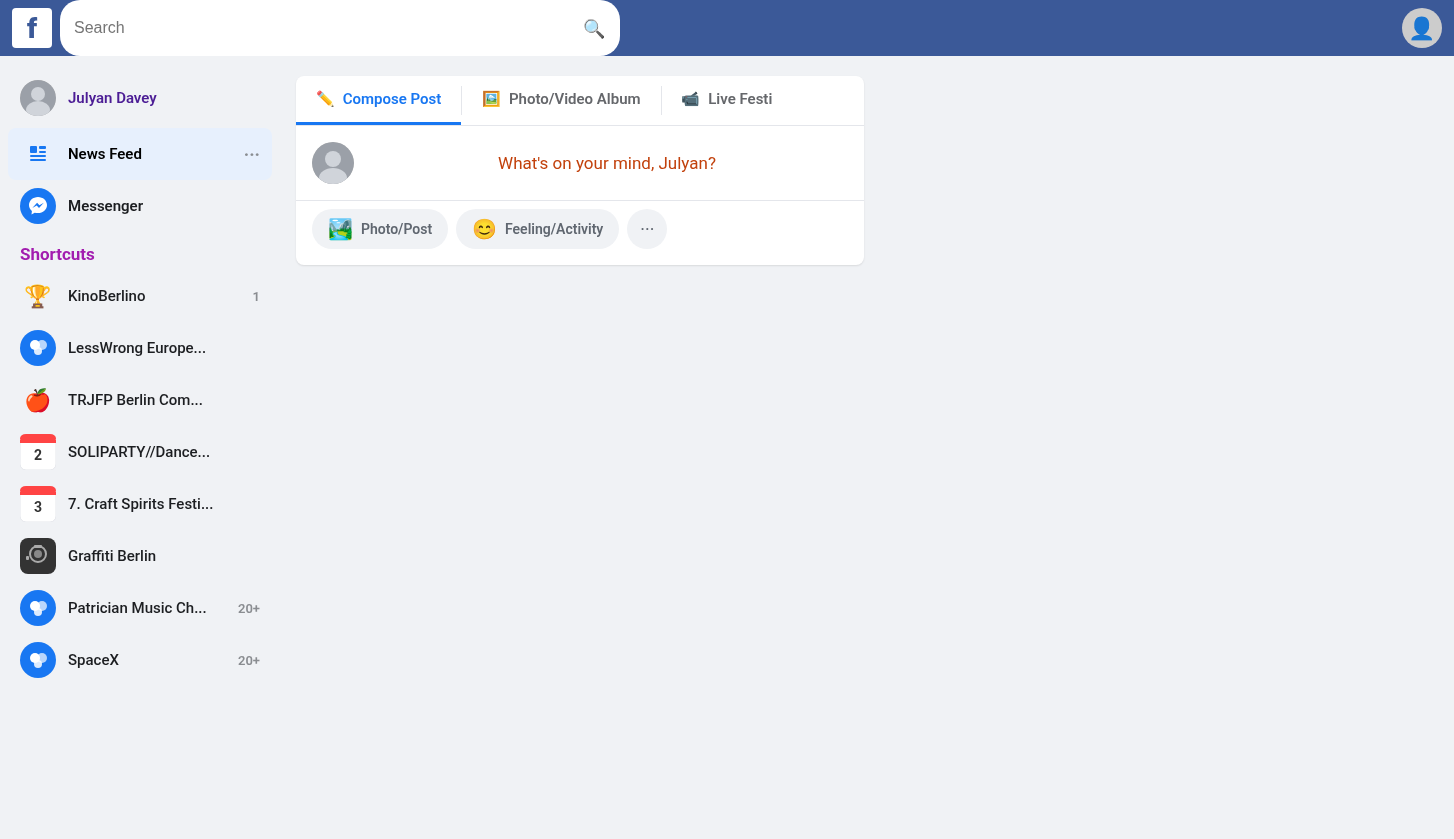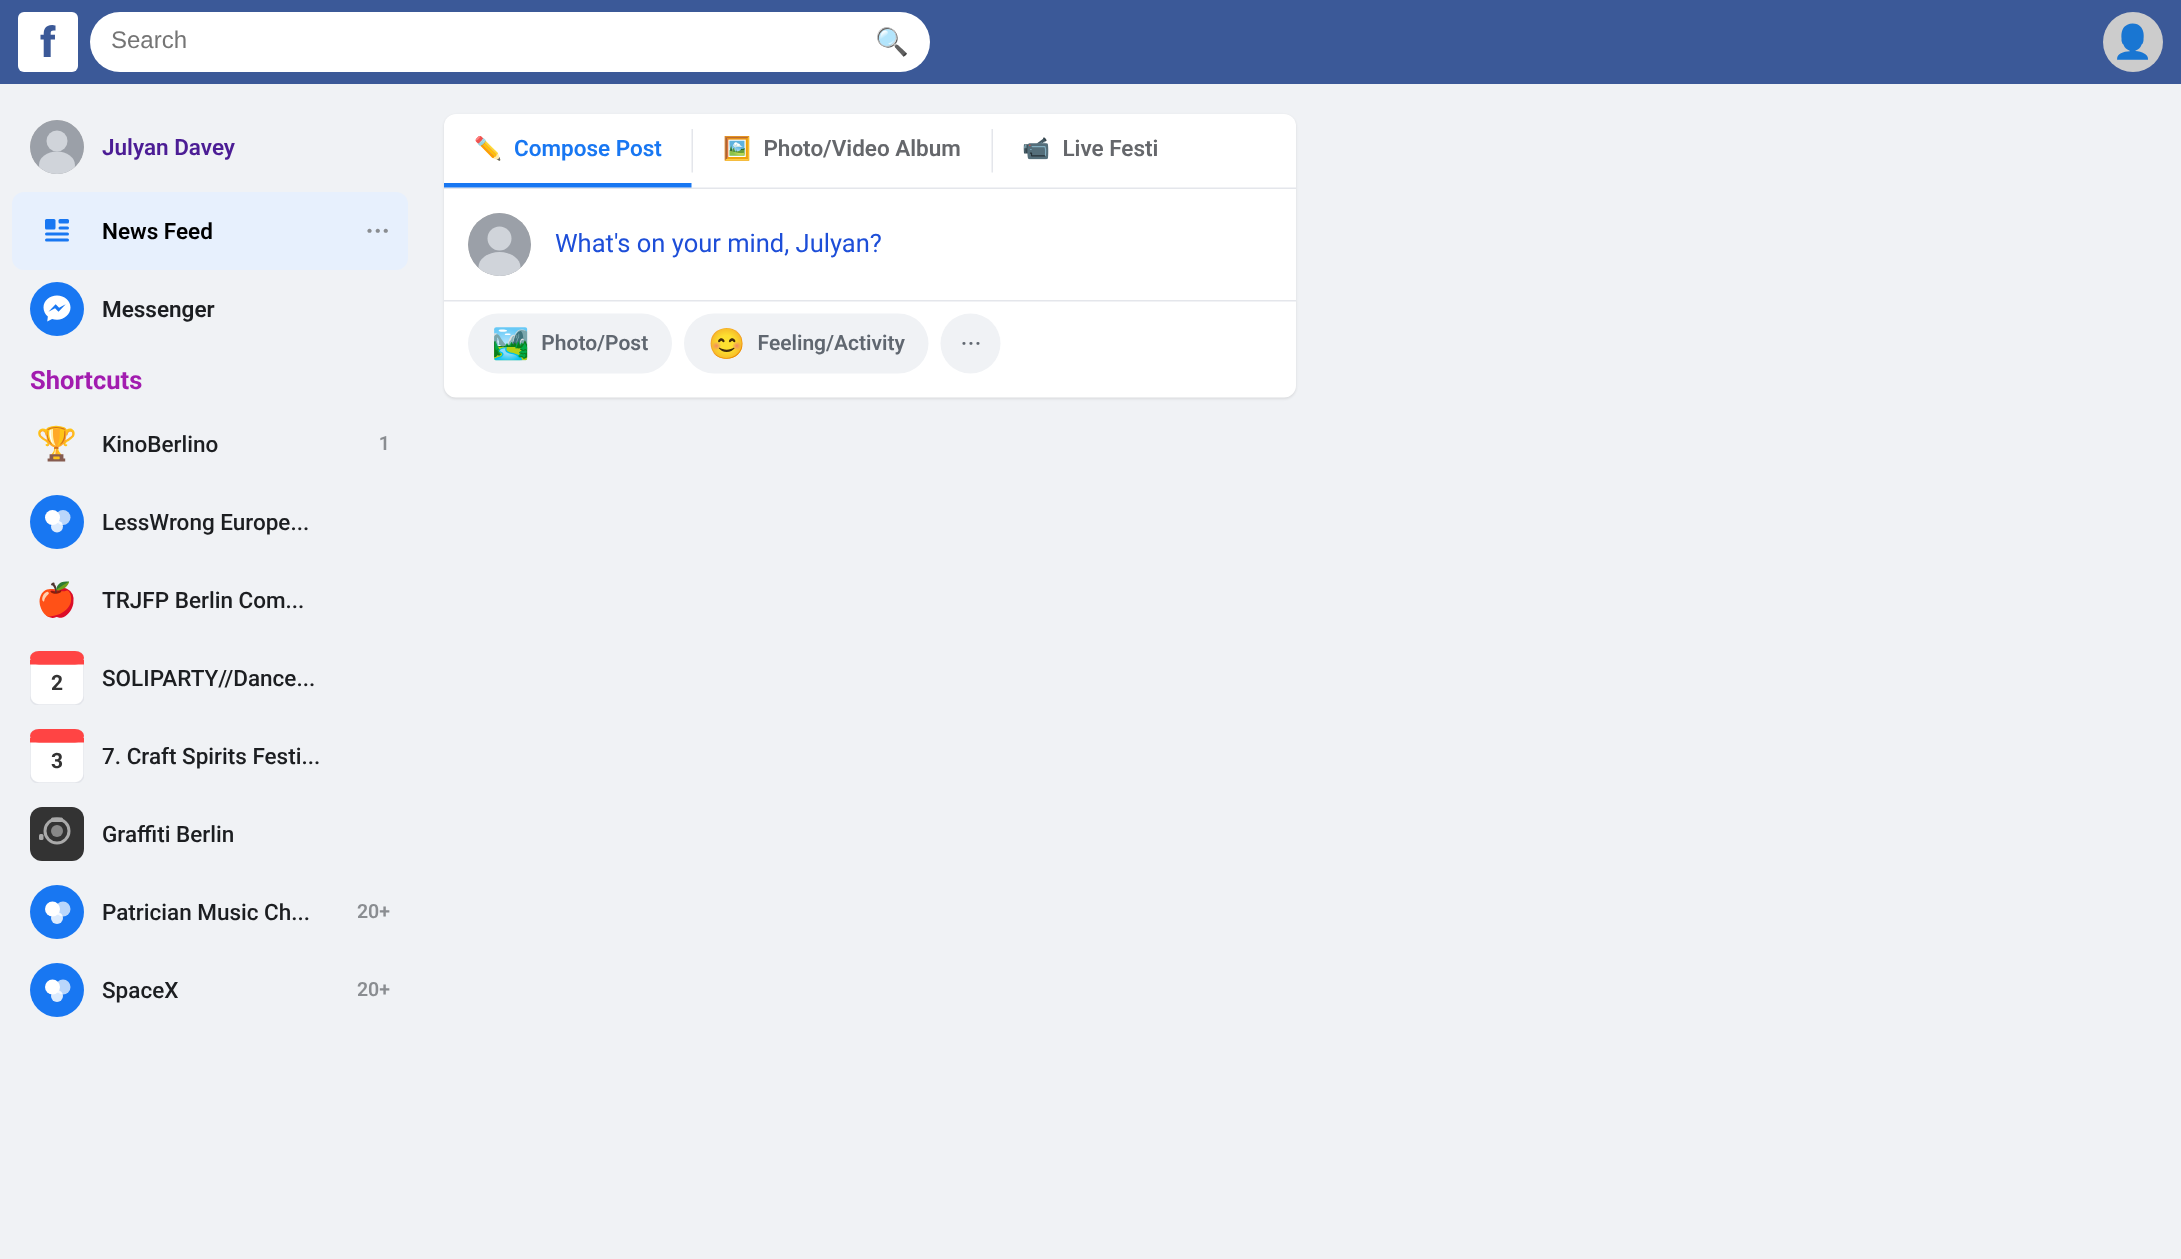--- a/index.html
+++ b/index.html
@@ -28,21 +28,21 @@
     #search-container {
       flex: 1;
       max-width: 560px;
     }
     #search-wrapper {
       background: white;
       border-radius: 20px;
       display: flex;
       align-items: center;
       padding: 0 14px;
-      height: 40px;
+      height: 56px;
     }
     #search-input {
       border: none; outline: none;
       font-size: 16px; color: #333;
       flex: 1;
       background: transparent;
     }
     #search-icon {
       color: #888;
       font-size: 18px;
@@ -194,23 +194,24 @@
       background: #bbb;
       flex-shrink: 0;
       display: flex; align-items: center; justify-content: center;
       font-size: 22px;
       overflow: hidden;
     }
 
     #composer-input {
       flex: 1;
       font-size: 17px;
-      color: #1d4ed8;
+      color: #c2410c;
       cursor: text;
       padding: 6px 4px;
+      text-align: center;
     }
 
     #composer-actions {
       display: flex;
       align-items: center;
       padding: 8px 16px 16px 16px;
       border-top: 1px solid #e4e6eb;
       gap: 8px;
     }
 

